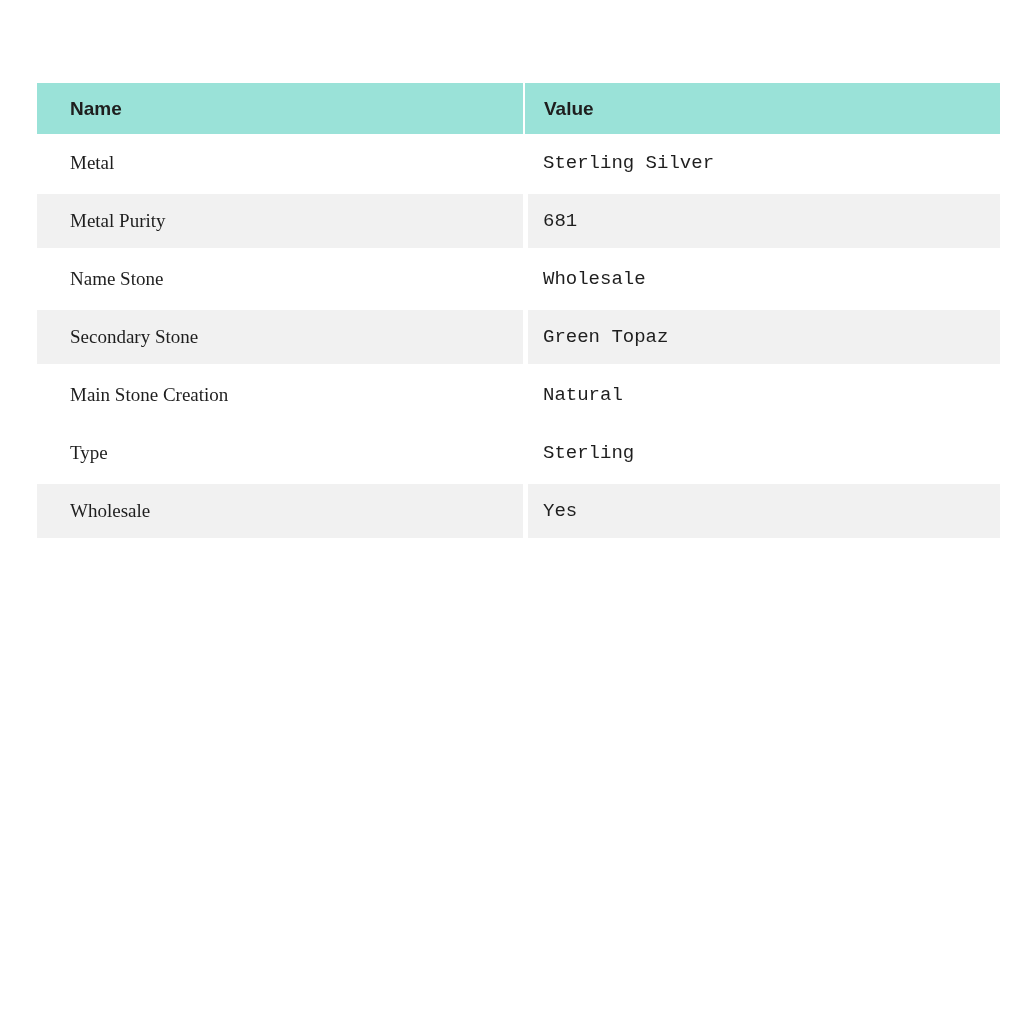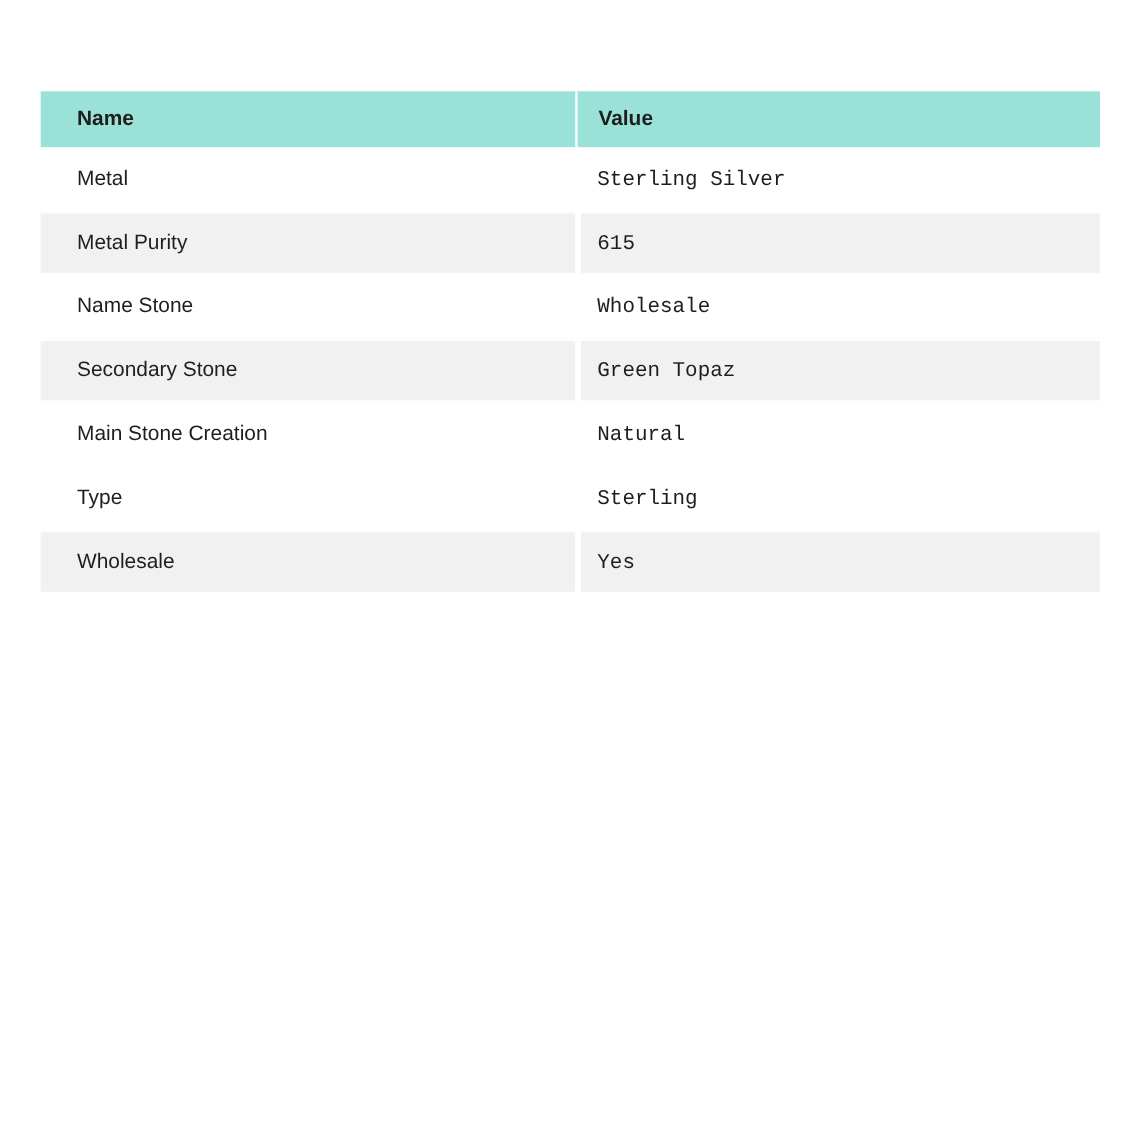--- a/index.html
+++ b/index.html
@@ -26,21 +26,21 @@
     font-size:19px;font-weight:bold;text-align:left;vertical-align:middle;
     color:var(--text);
   }
   th.name-h{padding-left:33px;}
   th.value-h{padding-left:19px;border-left:2px solid #fff;}
 
   td{
     height:58px;font-size:19px;font-weight:normal;vertical-align:middle;
     background:#ffffff;color:var(--text);
   }
-  td.name-c{padding-left:33px;}
+  td.name-c{padding-left:33px;font-family:Liberation Serif, serif;}
   td.value-c{padding-left:15px;border-left:5px solid #fff;font-family:Liberation Mono, monospace;}
 
   tr.striped td{
     background:var(--stripe-bg);
     border-top:2px solid #fff;
     border-bottom:2px solid #fff;
   }
 
   .next-table-peek{
     position:absolute;left:37px;top:1014px;width:51px;height:10px;
@@ -63,21 +63,21 @@
         <th class="value-h">Value</th>
       </tr>
     </thead>
     <tbody>
       <tr>
         <td class="name-c">Metal</td>
         <td class="value-c">Sterling Silver</td>
       </tr>
       <tr class="striped">
         <td class="name-c">Metal Purity</td>
-        <td class="value-c">615</td>
+        <td class="value-c">681</td>
       </tr>
       <tr>
         <td class="name-c">Name Stone</td>
         <td class="value-c">Wholesale</td>
       </tr>
       <tr class="striped">
         <td class="name-c">Secondary Stone</td>
         <td class="value-c">Green Topaz</td>
       </tr>
       <tr>

